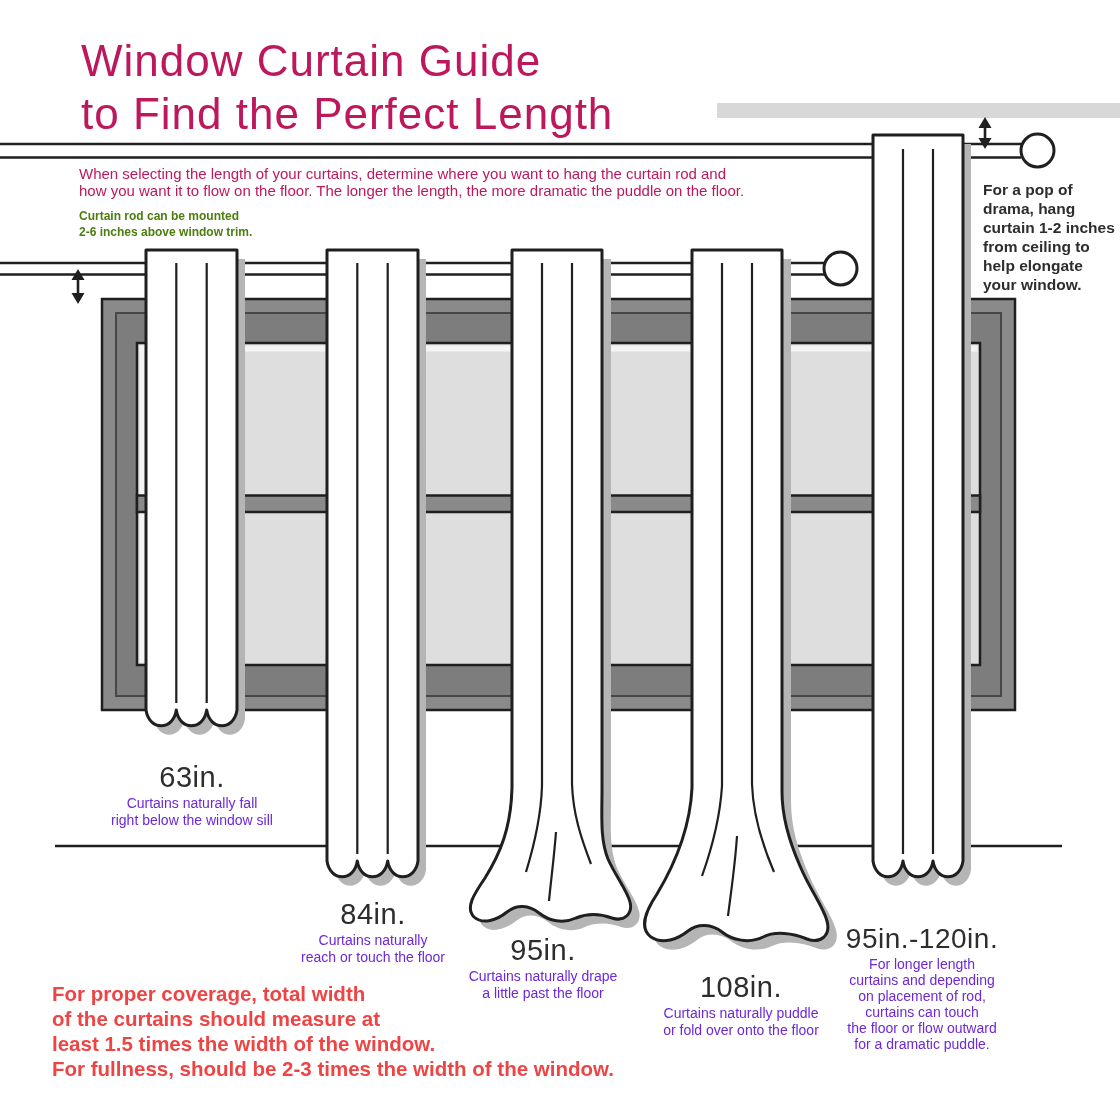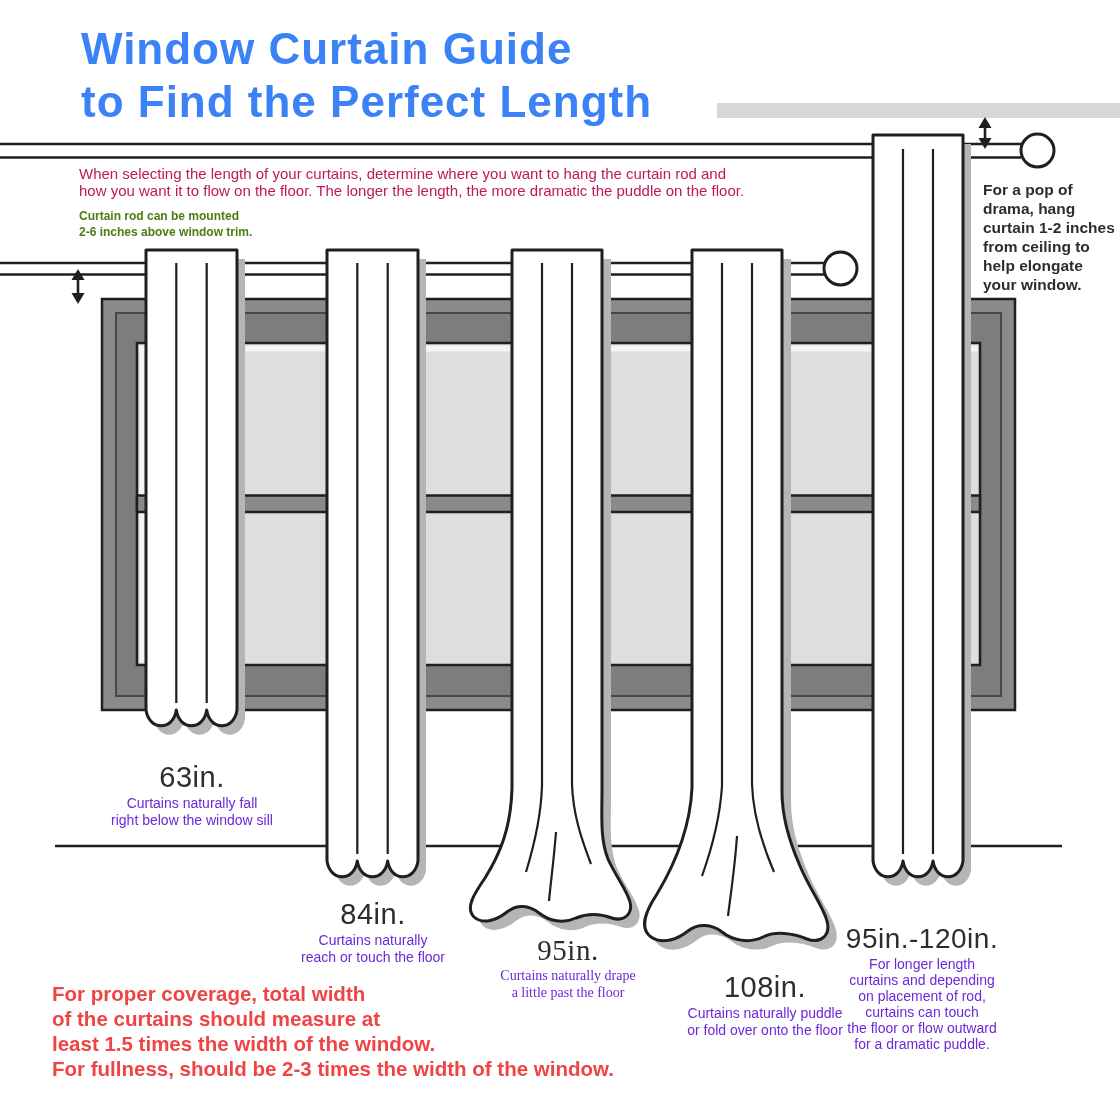--- a/index.html
+++ b/index.html
@@ -1,22 +1,22 @@
 <!DOCTYPE html>
 <html><head>
 <meta charset="utf-8">
 <style>
   html,body{margin:0;padding:0;background:#ffffff;}
   body{width:1120px;height:1120px;position:relative;overflow:hidden;
        font-family:"Liberation Sans",sans-serif;color:#2e2e2e;}
   .canvas{position:absolute;inset:0;width:1120px;height:1120px;}
   svg.diagram{position:absolute;left:0;top:0;}
   .txt{position:absolute;}
-  .title{left:81px;top:22px;font-size:44px;line-height:53px;font-weight:700;
-         letter-spacing:1px;color:#3b82f6;}
+  .title{left:81px;top:34px;font-size:44px;line-height:53px;font-weight:400;
+         letter-spacing:1px;color:#be185d;}
   .intro{left:79px;top:166px;font-size:15px;line-height:16.5px;color:#be185d;
          white-space:pre-line;}
   .rod-note{left:79px;top:209px;font-size:12px;line-height:15.5px;font-weight:bold;
             color:#4d7c0f;white-space:pre-line;}
   .drama-note{left:983px;top:180px;width:150px;font-size:15.5px;line-height:19px;
               font-weight:bold;color:#2d2d2d;white-space:pre-line;}
   .c-label{width:270px;text-align:center;}
   .c-label .num{font-size:29px;line-height:31px;color:#2d2d2d;letter-spacing:0.5px;}
   .c-label .desc{font-size:14px;line-height:16.5px;color:#6d28d9;white-space:pre-line;
                  margin-top:2px;}
@@ -123,27 +123,27 @@
     <div class="desc">Curtains naturally fall
 right below the window sill</div>
   </div>
 
   <div class="txt c-label" style="left:238px;top:899px;">
     <div class="num">84in.</div>
     <div class="desc">Curtains naturally
 reach or touch the floor</div>
   </div>
 
-  <div class="txt c-label" style="left:433px;top:935px;font-family:Liberation Serif, serif;">
+  <div class="txt c-label" style="left:408px;top:935px;">
     <div class="num">95in.</div>
     <div class="desc">Curtains naturally drape
 a little past the floor</div>
   </div>
 
-  <div class="txt c-label" style="left:630px;top:972px;">
+  <div class="txt c-label" style="left:606px;top:972px;">
     <div class="num">108in.</div>
     <div class="desc">Curtains naturally puddle
 or fold over onto the floor</div>
   </div>
 
   <div class="txt c-label c5" style="left:787px;top:923px;">
     <div class="num">95in.-120in.</div>
     <div class="desc">For longer length
 curtains and depending
 on placement of rod,

